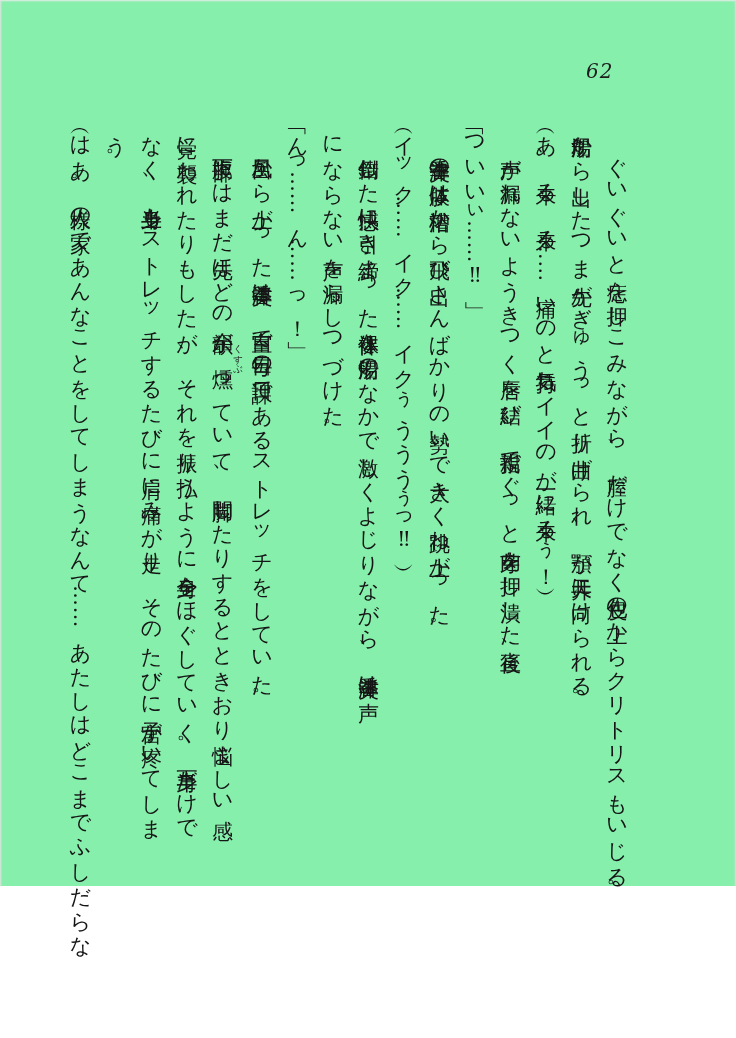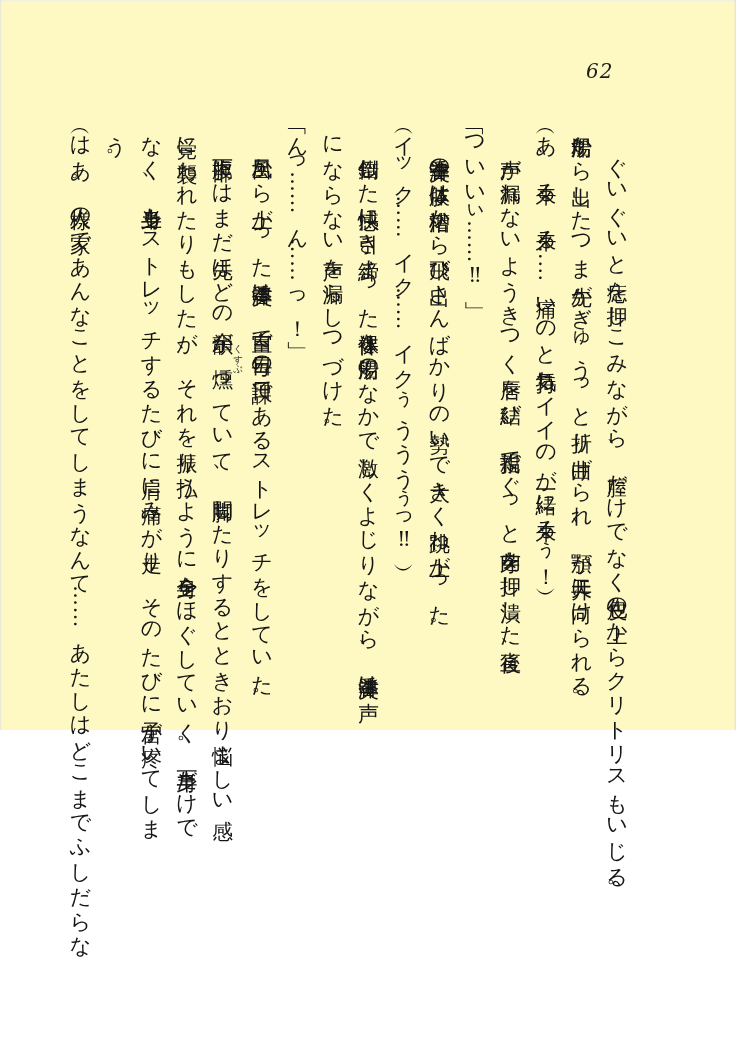--- a/index.html
+++ b/index.html
@@ -8,22 +8,22 @@
     background: #ffffff;
   }
   body {
     width: 736px;
     height: 1038px;
     overflow: hidden;
   }
   .page {
     position: relative;
     width: 736px;
-    height: 730px;
-    background: #fef9c3;
+    height: 886px;
+    background: #86efac;
     
     box-shadow:
       inset 3px 0 2px -2px #e3e3e3,
       inset -3px 0 2px -2px #dedede,
       inset 0 3px 2px -2px #ededed;
   }
   .page-number {
     position: absolute;
     top: 59px;
     left: 586px;

